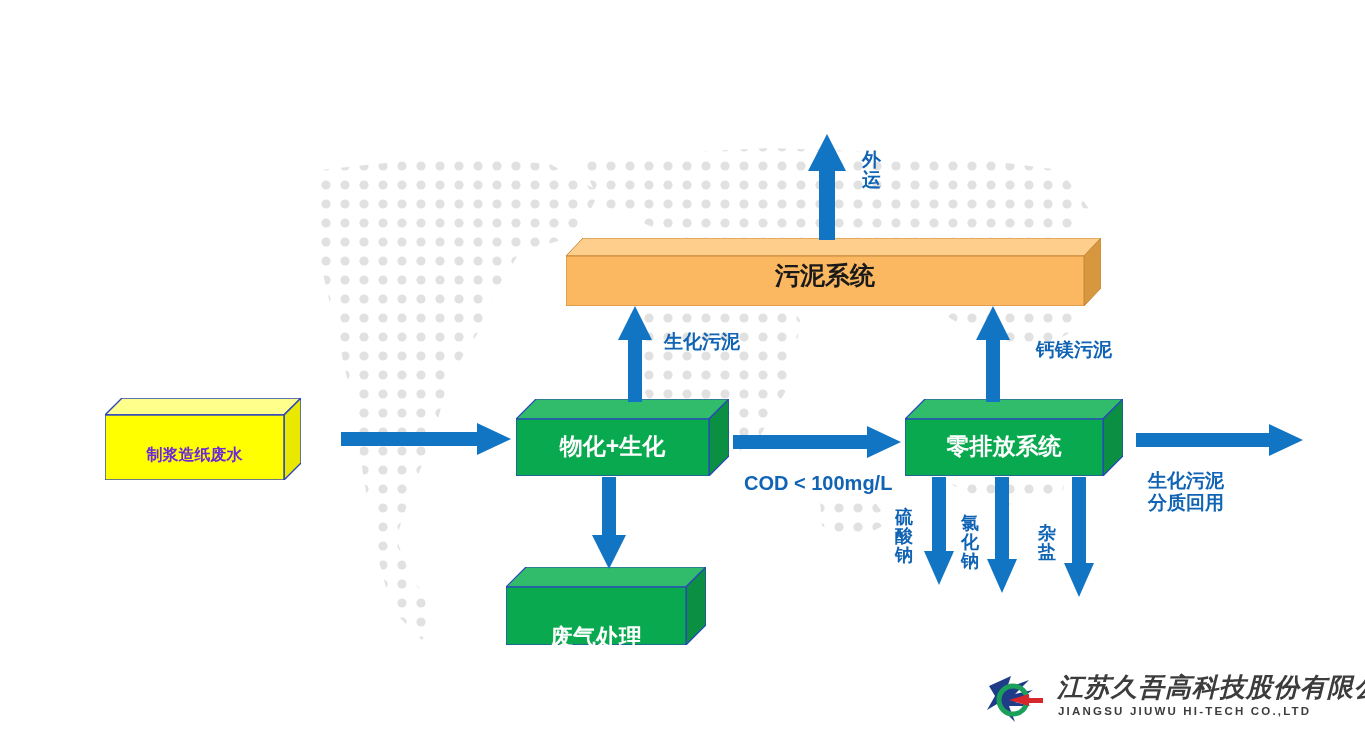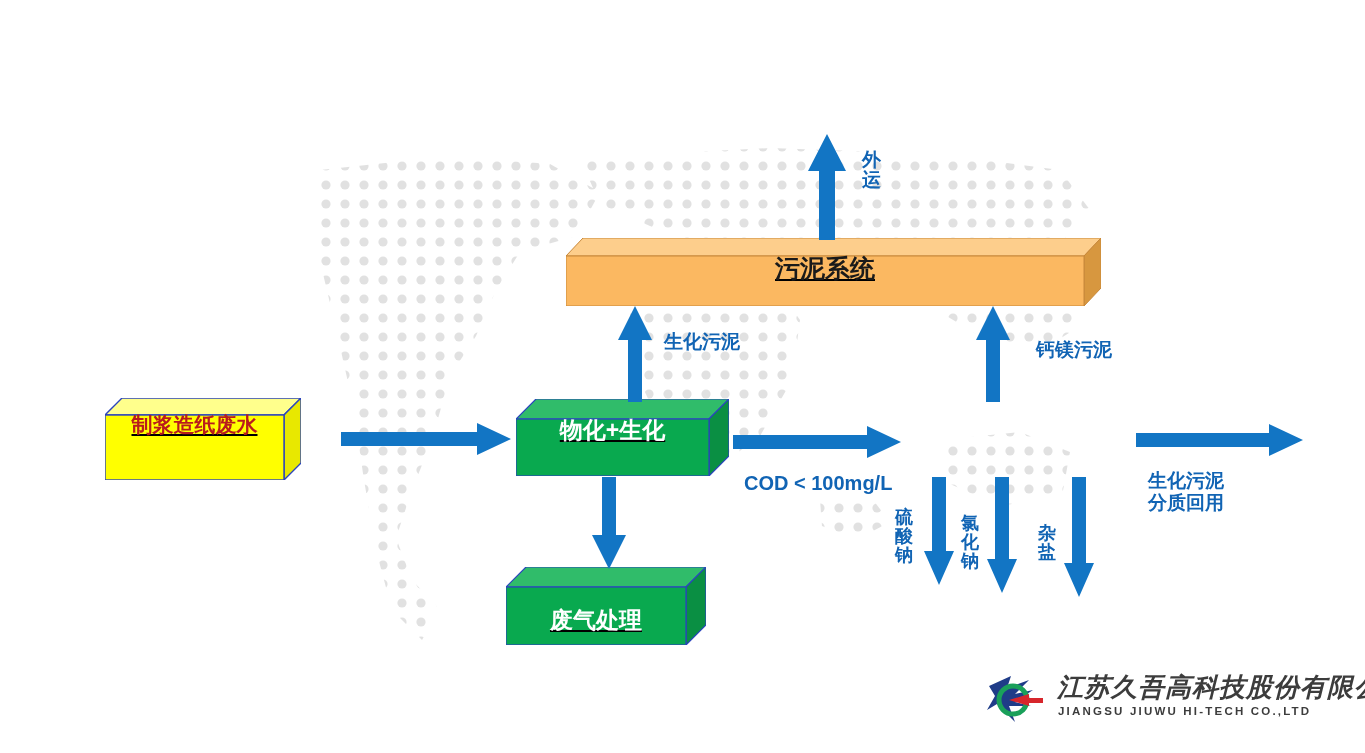--- a/index.html
+++ b/index.html
@@ -27,23 +27,23 @@
   }
   .page-title{
     position:absolute;left:150px;top:37px;
     font-size:47px;line-height:58px;font-weight:bold;
     color:#262626;letter-spacing:1px;white-space:nowrap;
   }
 
   
   .box3d{position:absolute;}
   .box3d .face-front{
-    position:absolute;left:0;bottom:4px;width:100%;
+    position:absolute;left:0;bottom:14px;width:100%;
     box-sizing:border-box;
-    display:flex;align-items:flex-start;justify-content:center;text-decoration:underline;
+    display:flex;align-items:flex-end;justify-content:center;
   }
   .box3d .lbl{
     font-weight:bold;white-space:nowrap;
     text-align:center;
   }
   .box3d svg{position:absolute;left:0;top:0;}
 
   
   .arrow{position:absolute;}
   .arrow svg{display:block;}
@@ -112,35 +112,45 @@
     </div>
   </div>
 
   <div class="box3d" style="left:105px;top:398px;width:196px;height:82px;">
     <svg width="196" height="82" viewBox="0 0 196 82" xmlns="http://www.w3.org/2000/svg">
       <polygon points="0,17 17,0 196,0 179,17" fill="#FFFF8C" stroke="#2B44BE" stroke-width="1.4"></polygon>
       <polygon points="179,17 196,0 196,65 179,82" fill="#E8E800" stroke="#2B44BE" stroke-width="1.4"></polygon>
       <rect x="0" y="17" width="179" height="65" fill="#FFFF00" stroke="#2B44BE" stroke-width="1.4"></rect>
     </svg>
     <div class="face-front" style="height:65px;width:179px;">
-      <span class="lbl" style="color:#b91c1c;font-size:21px;">制浆造纸废水</span>
+      <span class="lbl" style="color:#6d28d9;font-size:16px;">制浆造纸废水</span>
     </div>
   </div>
 
   <div class="box3d" style="left:516px;top:399px;width:213px;height:77px;border-radius:23px;">
     <svg width="213" height="77" viewBox="0 0 213 77" xmlns="http://www.w3.org/2000/svg">
       <polygon points="0,20 20,0 213,0 193,20" fill="#30BC6A" stroke="#2B44BE" stroke-width="1.2"></polygon>
       <polygon points="193,20 213,0 213,57 193,77" fill="#0A8F43" stroke="#2B44BE" stroke-width="1.2"></polygon>
       <rect x="0" y="20" width="193" height="57" fill="#09A94F" stroke="#2B44BE" stroke-width="1.2"></rect>
     </svg>
     <div class="face-front" style="height:57px;width:193px;">
       <span class="lbl" style="color:#FFFFFF;font-size:23px;">物化+生化</span>
     </div>
   </div>
 
+  <div class="box3d" style="left:905px;top:399px;width:218px;height:77px;">
+    <svg width="218" height="77" viewBox="0 0 218 77" xmlns="http://www.w3.org/2000/svg">
+      <polygon points="0,20 20,0 218,0 198,20" fill="#30BC6A" stroke="#2B44BE" stroke-width="1.2"></polygon>
+      <polygon points="198,20 218,0 218,57 198,77" fill="#0A8F43" stroke="#2B44BE" stroke-width="1.2"></polygon>
+      <rect x="0" y="20" width="198" height="57" fill="#09A94F" stroke="#2B44BE" stroke-width="1.2"></rect>
+    </svg>
+    <div class="face-front" style="height:57px;width:198px;">
+      <span class="lbl" style="color:#FFFFFF;font-size:23px;">零排放系统</span>
+    </div>
+  </div>
 
   <div class="box3d" style="left:506px;top:567px;width:200px;height:100px;">
     <svg width="200" height="78" viewBox="0 0 200 78" xmlns="http://www.w3.org/2000/svg">
       <polygon points="0,20 20,0 200,0 180,20" fill="#30BC6A" stroke="#2B44BE" stroke-width="1.2"></polygon>
       <polygon points="180,20 200,0 200,58 180,78" fill="#0A8F43" stroke="#2B44BE" stroke-width="1.2"></polygon>
       <rect x="0" y="20" width="180" height="58" fill="#09A94F" stroke="#2B44BE" stroke-width="1.2"></rect>
     </svg>
     <div class="face-front" style="height:58px;width:180px;">
       <span class="lbl" style="color:#FFFFFF;font-size:23px;">废气处理</span>
     </div>

